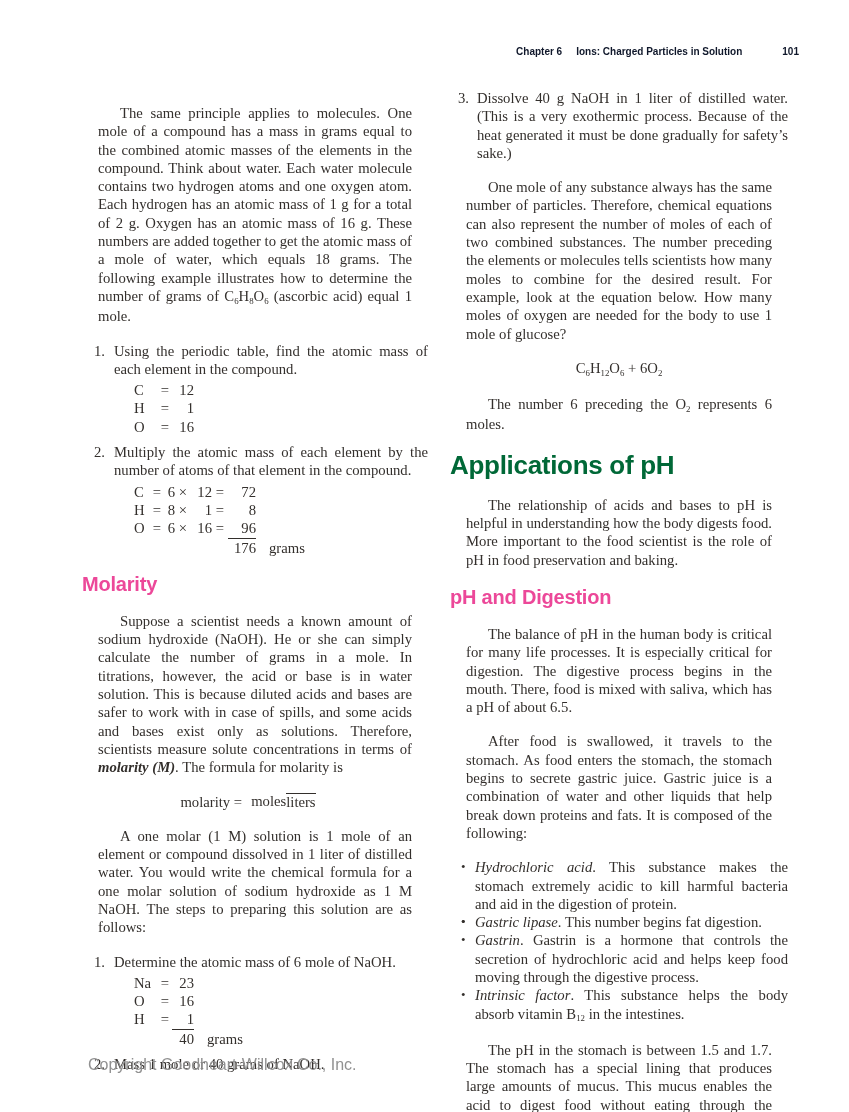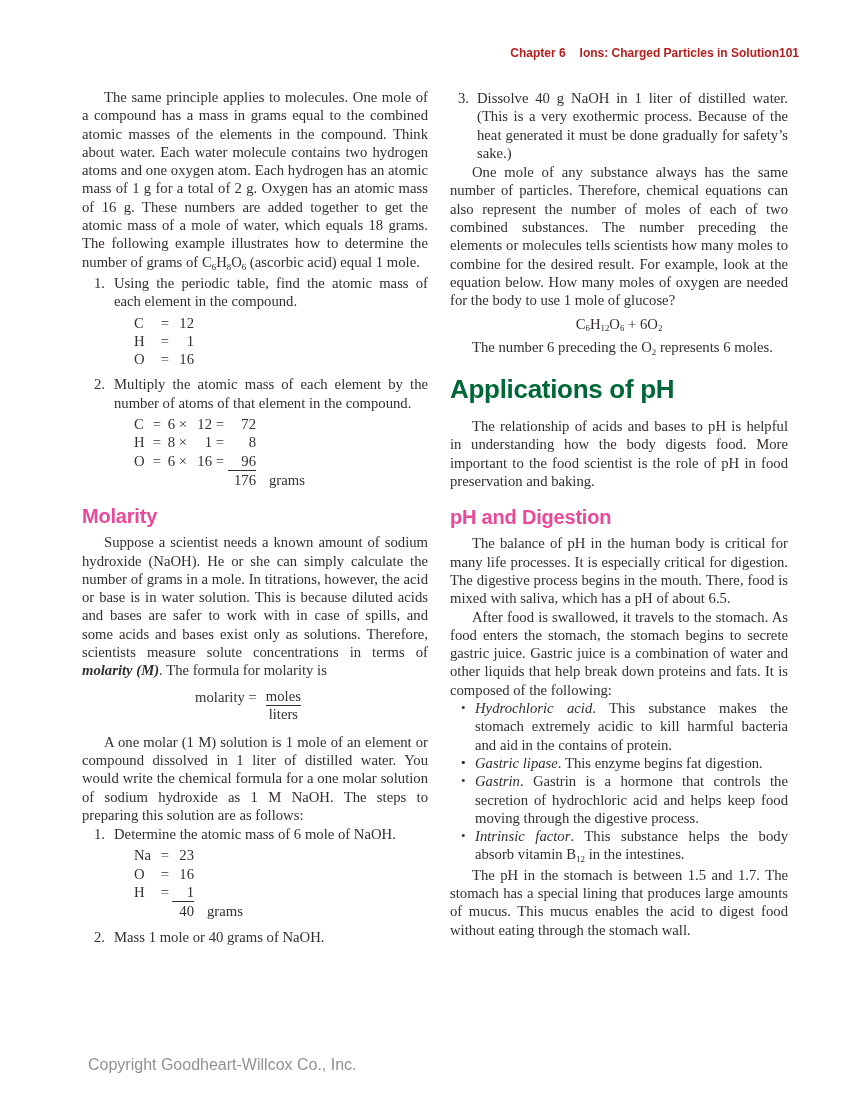--- a/index.html
+++ b/index.html
@@ -8,30 +8,30 @@
     width:849px;height:1112px;
     background:#ffffff;
     font-family:"Liberation Serif","DejaVu Serif",serif;
     color:#332f2c;
     overflow:hidden;
   }
   
   .page-header{
     position:absolute;top:46px;right:50px;
     font-family:"Liberation Sans","DejaVu Sans",sans-serif;
-    font-size:12px;font-weight:600;color:#b91c1c;
+    font-size:10px;font-weight:600;color:#0f172a;
     display:flex;align-items:baseline;white-space:nowrap;
   }
   .page-header .hd-chapter{margin-right:14px;}
-  .page-header .hd-title{}
+  .page-header .hd-title{margin-right:40px;}
   
   .col{position:absolute;top:88px;font-size:14.7px;line-height:18.3px;}
   .col-left{left:82px;width:346px;}
   .col-right{left:450px;width:338px;}
-  .p{margin:0;text-indent:22px;text-align:justify;}
+  .p{margin:16px;text-indent:22px;text-align:justify;}
   
   .nitem{position:relative;padding-left:32px;text-align:justify;margin:1px 0 1px 0;}
   .nitem .nnum{position:absolute;left:12px;}
   .nitem-r{padding-left:27px;}
   .nitem-r .nnum{left:8px;}
   
   .bitem{position:relative;padding-left:25px;text-align:justify;}
   .bitem .bmark{position:absolute;left:11px;top:0px;font-size:88%;}
   
   .calc{display:grid;margin:3px 0 7px 52px;width:max-content;}
@@ -41,21 +41,21 @@
   .c-el{text-align:left;}
   .c-eq,.c-x{text-align:center;}
   .c-val,.c-res{text-align:right;}
   .uline{border-bottom:1.3px solid #332f2c;}
   .t-val3{grid-column:3;text-align:right;}
   .t-val7{grid-column:7;text-align:right;}
   .t-unit{padding-left:5px;}
   
   .formula{display:flex;justify-content:center;align-items:flex-start;margin:8px 14px 10px 0;}
   .f-lhs{margin-right:9px;}
-  .frac{display:inline-flex;flex-direction:column;text-align:center;line-height:17px;}
+  .frac{display:inline-flex;flex-direction:row;text-align:center;line-height:17px;}
   .f-den{border-top:1.3px solid #332f2c;}
   
   .equation{text-align:center;margin:5px 0 3px 0;}
   
   .h-red{
     font-family:"Liberation Sans","DejaVu Sans",sans-serif;
     font-weight:bold;color:#ec4899;font-size:20px;line-height:24px;
     letter-spacing:-0.2px;margin:15px 0 5px 0;
   }
   .h-green{
@@ -210,28 +210,28 @@
     <p class="p">The relationship of acids and bases to pH is helpful in understanding how the body digests food. More important to the food scientist is the role of pH in food preservation and baking.</p>
 
     <h2 class="h-red">pH and Digestion</h2>
 
     <p class="p">The balance of pH in the human body is critical for many life processes. It is especially critical for digestion. The digestive process begins in the mouth. There, food is mixed with saliva, which has a pH of about 6.5.</p>
 
     <p class="p">After food is swallowed, it travels to the stomach. As food enters the stomach, the stomach begins to secrete gastric juice. Gastric juice is a combination of water and other liquids that help break down proteins and fats. It is composed of the following:</p>
 
     <div class="bitem">
       <span class="bmark">•</span>
-      <span><span class="i">Hydrochloric acid</span><span>. This substance makes the stomach extremely acidic to kill harmful bacteria and aid in the contains of protein.</span></span>
-    </div>
-    <div class="bitem">
-      <span class="bmark">•</span>
-    </div>
-    <div class="bitem">
-      <span class="bmark">•</span>
-      <span><span class="i">Gastric lipase</span><span>. This enzyme begins fat digestion.</span></span>
+      <span><span class="i">Hydrochloric acid</span><span>. This substance makes the stomach extremely acidic to kill harmful bacteria and aid in the digestion of protein.</span></span>
+    </div>
+    <div class="bitem">
+      <span class="bmark">•</span>
+    </div>
+    <div class="bitem">
+      <span class="bmark">•</span>
+      <span><span class="i">Gastric lipase</span><span>. This number begins fat digestion.</span></span>
     </div>
     <div class="bitem">
       <span class="bmark">•</span>
       <span><span class="i">Gastrin</span><span>. Gastrin is a hormone that controls the secretion of hydrochloric acid and helps keep food moving through the digestive process.</span></span>
     </div>
     <div class="bitem">
       <span class="bmark">•</span>
       <span><span class="i">Intrinsic factor</span><span>. This substance helps the body absorb vitamin B</span><span class="sub">12</span><span> in the intestines.</span></span>
     </div>
 

